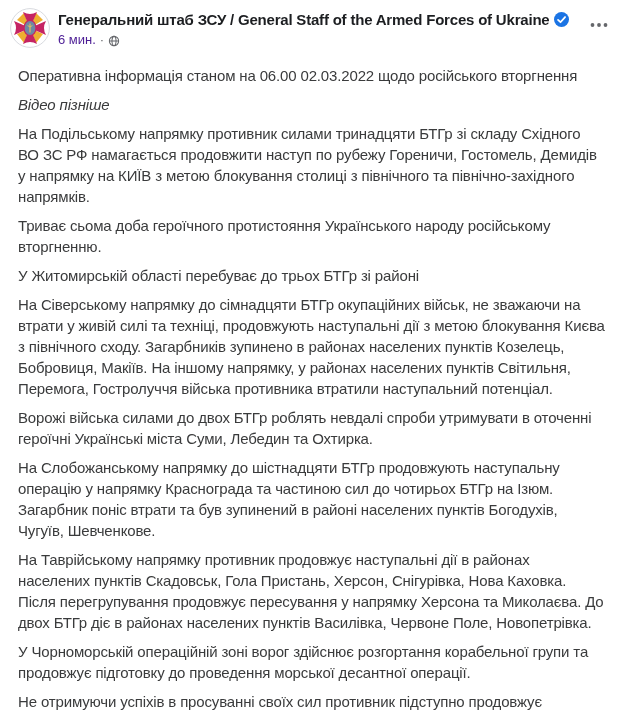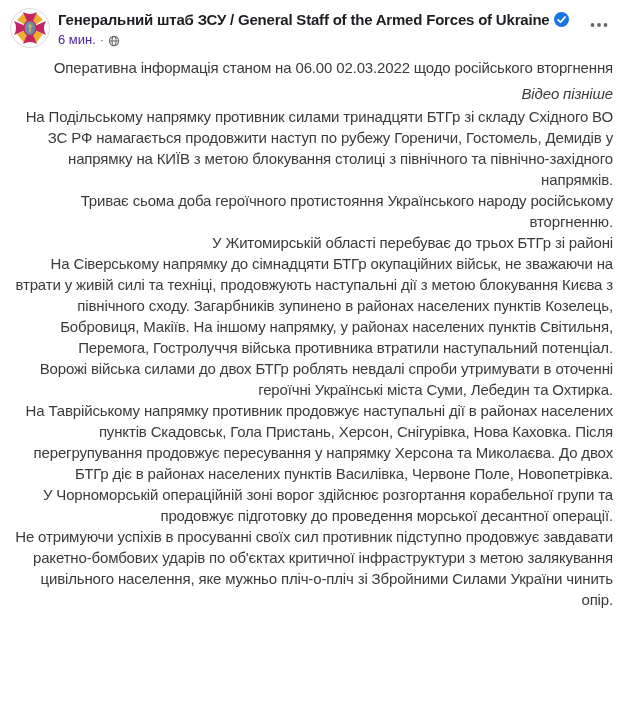--- a/index.html
+++ b/index.html
@@ -84,21 +84,21 @@
   }
   
   .body {
     padding: 7px 10px 14px 10px;
     font-size: 15px;
     line-height: 21px;
     color: #3a3b3c;
     letter-spacing: -0.15px;
     word-break: normal;
   }
-  .post-line { margin: 0; text-align: right; }
+  .post-line { margin: 8px; }
   .post-line:first-child { margin-bottom: 5px; }
   .post-line:nth-child(2) { margin-bottom: 2px; font-style: italic; }
 </style>
 </head>
 <body>
 
 <article class="post">
 
   <header class="header">
 
@@ -158,18 +158,19 @@
   </header>
 
   <div class="body">
       <div class="post-line">Оперативна інформація станом на 06.00 02.03.2022 щодо російського вторгнення</div>
       <div class="post-line">Відео пізніше</div>
       <div class="post-line">На Подільському напрямку противник силами тринадцяти БТГр зі складу Східного ВО ЗС РФ намагається продовжити наступ по рубежу Гореничи, Гостомель, Демидів у напрямку на КИЇВ з метою блокування столиці з північного та північно-західного напрямків.</div>
       <div class="post-line">Триває сьома доба героїчного протистояння Українського народу російському вторгненню.</div>
       <div class="post-line">У Житомирській області перебуває до трьох БТГр зі районі</div>
       <div class="post-line">На Сіверському напрямку до сімнадцяти БТГр окупаційних військ, не зважаючи на втрати у живій силі та техніці, продовжують наступальні дії з метою блокування Києва з північного сходу. Загарбників зупинено в районах населених пунктів Козелець, Бобровиця, Макіїв. На іншому напрямку, у районах населених пунктів Світильня, Перемога, Гостролуччя війська противника втратили наступальний потенціал.</div>
       <div class="post-line">Ворожі війська силами до двох БТГр роблять невдалі спроби утримувати в оточенні героїчні Українські міста Суми, Лебедин та Охтирка.</div>
+      <div class="post-line">На Слобожанському напрямку до шістнадцяти БТГр продовжують наступальну операцію у напрямку Краснограда та частиною сил до чотирьох БТГр на Ізюм. Загарбник поніс втрати та був зупинений в районі населених пунктів Богодухів, Чугуїв, Шевченкове.</div>
       <div class="post-line">На Таврійському напрямку противник продовжує наступальні дії в районах населених пунктів Скадовськ, Гола Пристань, Херсон, Снігурівка, Нова Каховка. Після перегрупування продовжує пересування у напрямку Херсона та Миколаєва. До двох БТГр діє в районах населених пунктів Василівка, Червоне Поле, Новопетрівка.</div>
       <div class="post-line">У Чорноморській операційній зоні ворог здійснює розгортання корабельної групи та продовжує підготовку до проведення морської десантної операції.</div>
       <div class="post-line">Не отримуючи успіхів в просуванні своїх сил противник підступно продовжує завдавати ракетно-бомбових ударів по об'єктах критичної інфраструктури з метою залякування цивільного населення, яке мужньо пліч-о-пліч зі Збройними Силами України чинить опір.</div>
     </div>
 
 </article>
 
 </body></html>

